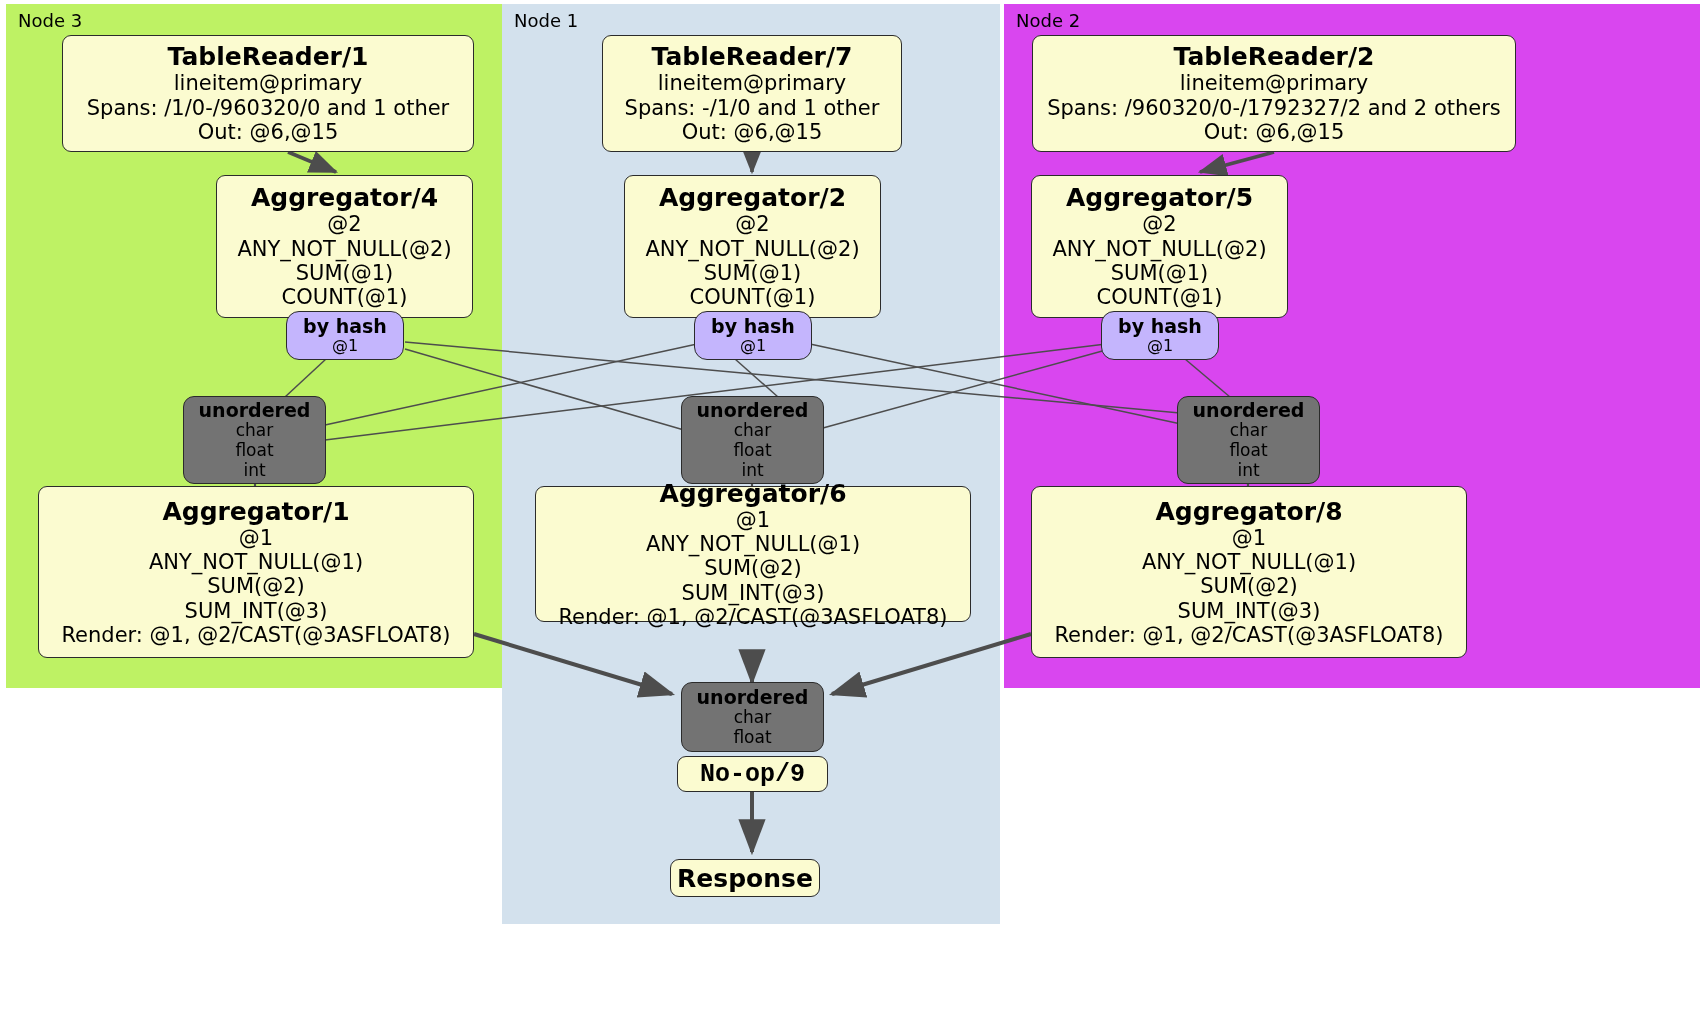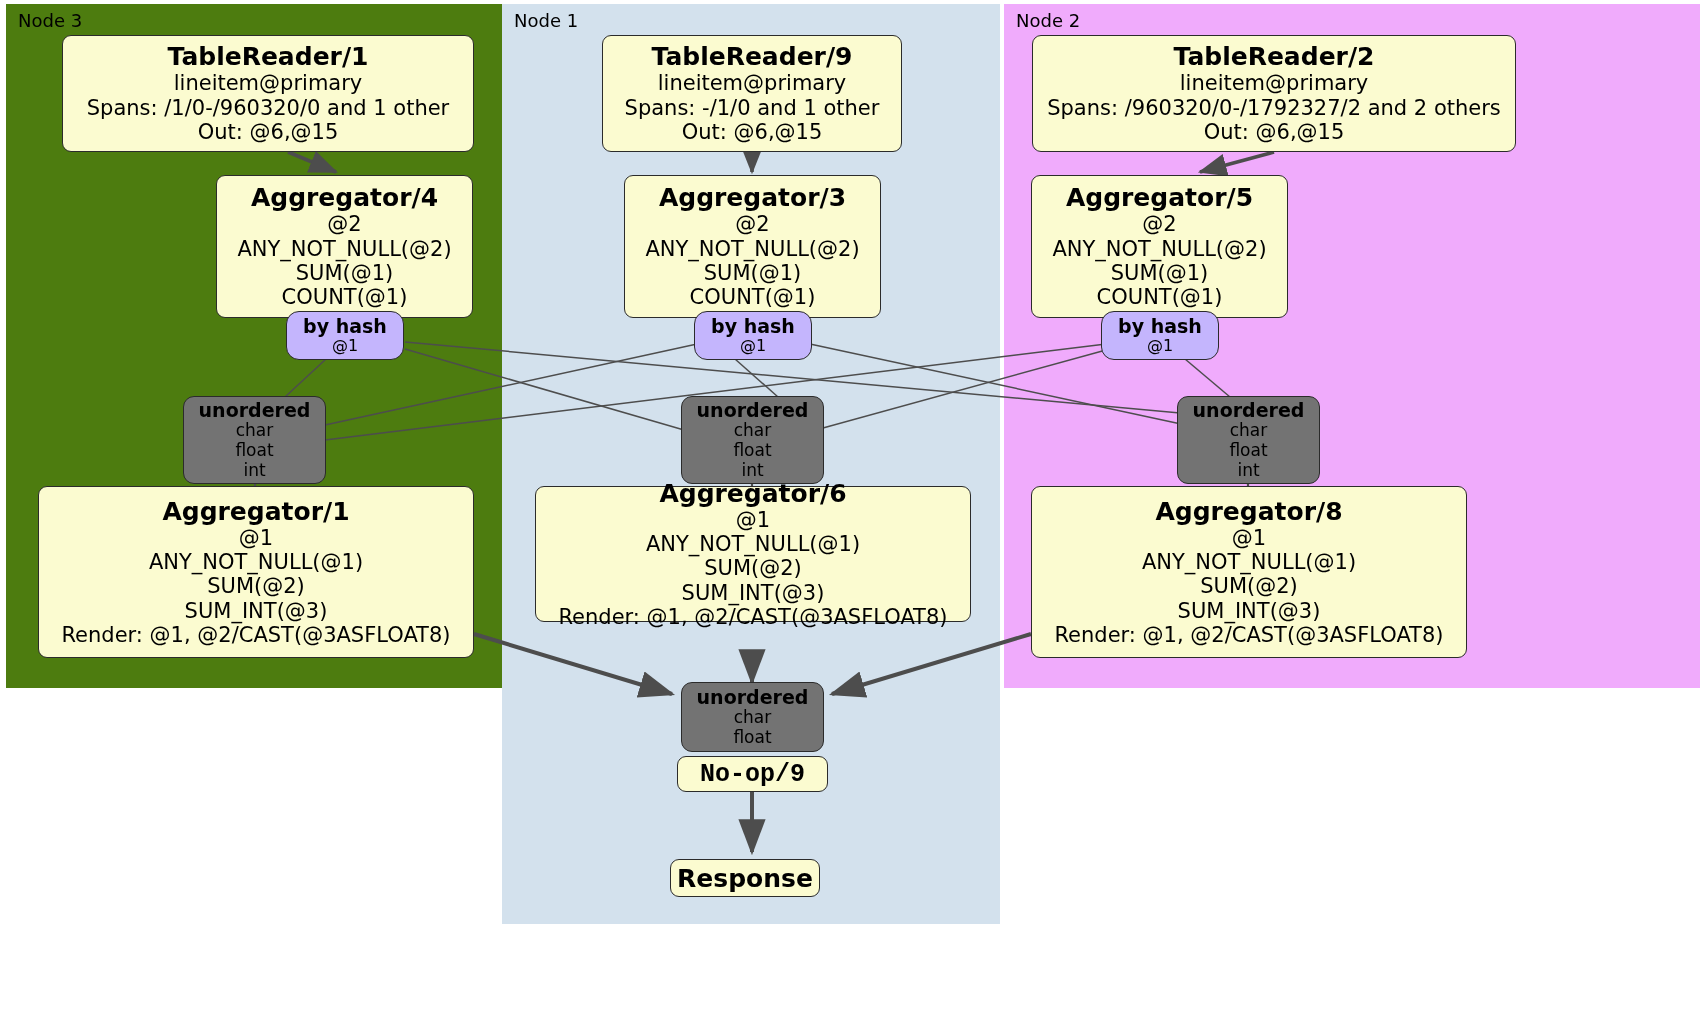--- a/index.html
+++ b/index.html
@@ -80,29 +80,29 @@
   }
   .z-back { z-index: 1; }
   .z-edge { z-index: 2; }
   .z-box  { z-index: 3; }
 </style>
 </head>
 <body>
 
 <div id="canvas">
 
-  <div class="node-cluster z-back" style="left:6px; top:4px; width:500px; height:684px; background:#4d7c0f;">
+  <div class="node-cluster z-back" style="left:6px; top:4px; width:500px; height:684px; background:#bef264;">
     <span class="cluster-label">Node 3</span>
   </div>
 
   <div class="node-cluster z-back" style="left:502px; top:4px; width:498px; height:920px; background:#d3e1ed;">
     <span class="cluster-label">Node 1</span>
   </div>
 
-  <div class="node-cluster z-back" style="left:1004px; top:4px; width:696px; height:684px; background:#f0abfc;padding-left:36px;">
+  <div class="node-cluster z-back" style="left:1004px; top:4px; width:696px; height:684px; background:#d946ef;padding-left:36px;">
     <span class="cluster-label">Node 2</span>
   </div>
 
   <svg id="edges" class="z-edge" viewBox="0 0 1706 1016" preserveAspectRatio="none">
     <defs>
       <marker id="ah" markerWidth="9" markerHeight="9" refX="7.4" refY="3.2" orient="auto" markerUnits="strokeWidth">
         <path d="M0,0 L8,3.2 L0,6.4 z" fill="#4d4d4d"></path>
       </marker>
       <marker id="ahs" markerWidth="10" markerHeight="10" refX="8.2" refY="3.4" orient="auto" markerUnits="strokeWidth">
         <path d="M0,0 L9,3.4 L0,6.8 z" fill="#4d4d4d"></path>
@@ -167,28 +167,28 @@
   <div class="nodebox proc z-box" style="left:38px; top:486px; width:436px; height:172px;">
     <div class="title">Aggregator/1</div>
     <div class="detail">@1</div>
     <div class="detail">ANY_NOT_NULL(@1)</div>
     <div class="detail">SUM(@2)</div>
     <div class="detail">SUM_INT(@3)</div>
     <div class="detail">Render: @1, @2/CAST(@3ASFLOAT8)</div>
   </div>
 
   <div class="nodebox proc z-box" style="left:602px; top:35px; width:300px; height:117px;">
-    <div class="title">TableReader/9</div>
+    <div class="title">TableReader/7</div>
     <div class="detail">lineitem@primary</div>
     <div class="detail">Spans: -/1/0 and 1 other</div>
     <div class="detail">Out: @6,@15</div>
   </div>
 
   <div class="nodebox proc z-box" style="left:624px; top:175px; width:257px; height:143px;">
-    <div class="title">Aggregator/3</div>
+    <div class="title">Aggregator/2</div>
     <div class="detail">@2</div>
     <div class="detail">ANY_NOT_NULL(@2)</div>
     <div class="detail">SUM(@1)</div>
     <div class="detail">COUNT(@1)</div>
   </div>
 
   <div class="nodebox router z-box" style="left:694px; top:311px; width:118px; height:49px;">
     <div class="title">by hash</div>
     <div class="detail">@1</div>
   </div>

